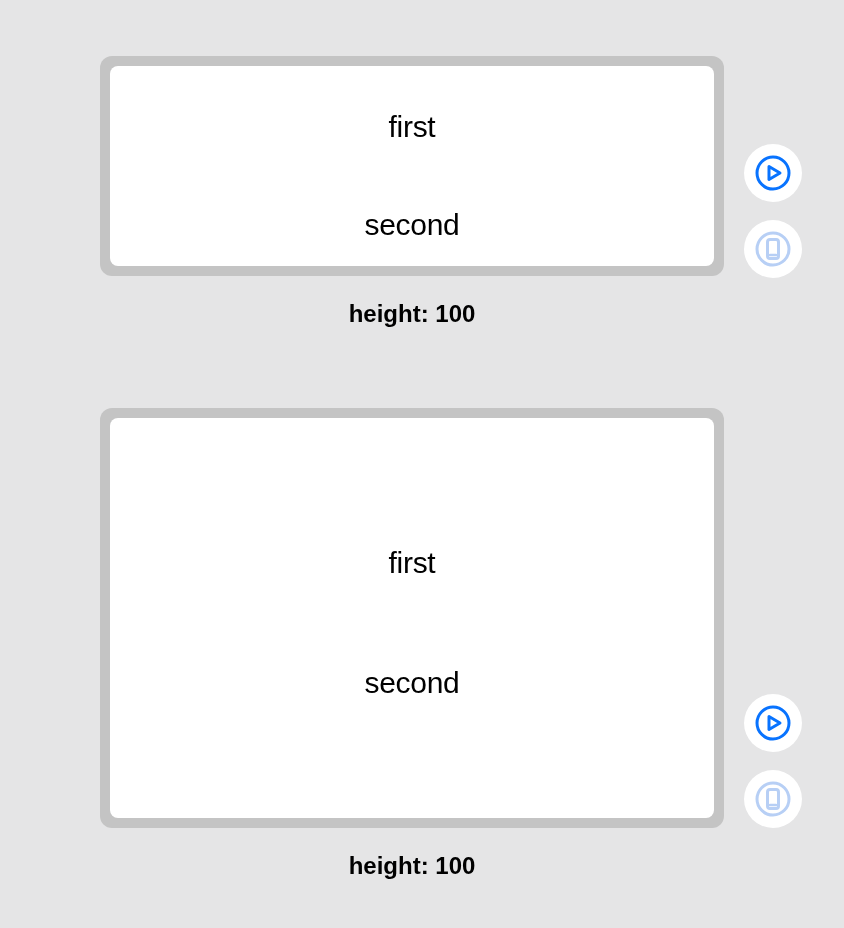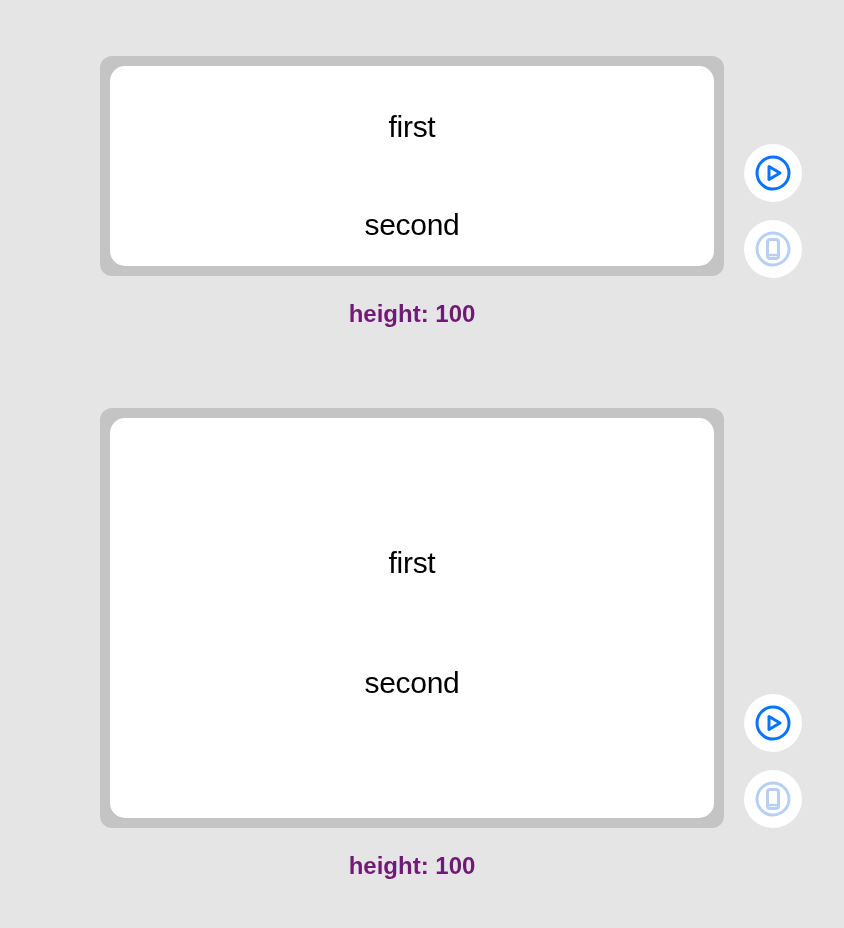--- a/index.html
+++ b/index.html
@@ -28,21 +28,21 @@
     
     .preview-frame {
       background: #c4c4c4;
       border-radius: 12px;
       padding: 10px;
       width: 624px;
     }
     
     .preview-inner {
       background: #ffffff;
-      border-radius: 15px;
+      border-radius: 8px;
       width: 100%;
       display: flex;
       flex-direction: column;
       align-items: center;
       justify-content: center;
     }
     
     .preview-inner.h100 {
       height: 200px;
     }
@@ -73,21 +73,21 @@
     .preview-inner.h200 .preview-gap {
       height: 86px;
     }
     
     .caption {
       margin-top: 24px;
       width: 624px;
       text-align: center;
       font-size: 24px;
       font-weight: 700;
-      color: #701a75;
+      color: #000000;
     }
     
     .toolbar {
       position: absolute;
       left: 644px;
       display: flex;
       flex-direction: column;
       gap: 18px;
     }
     

